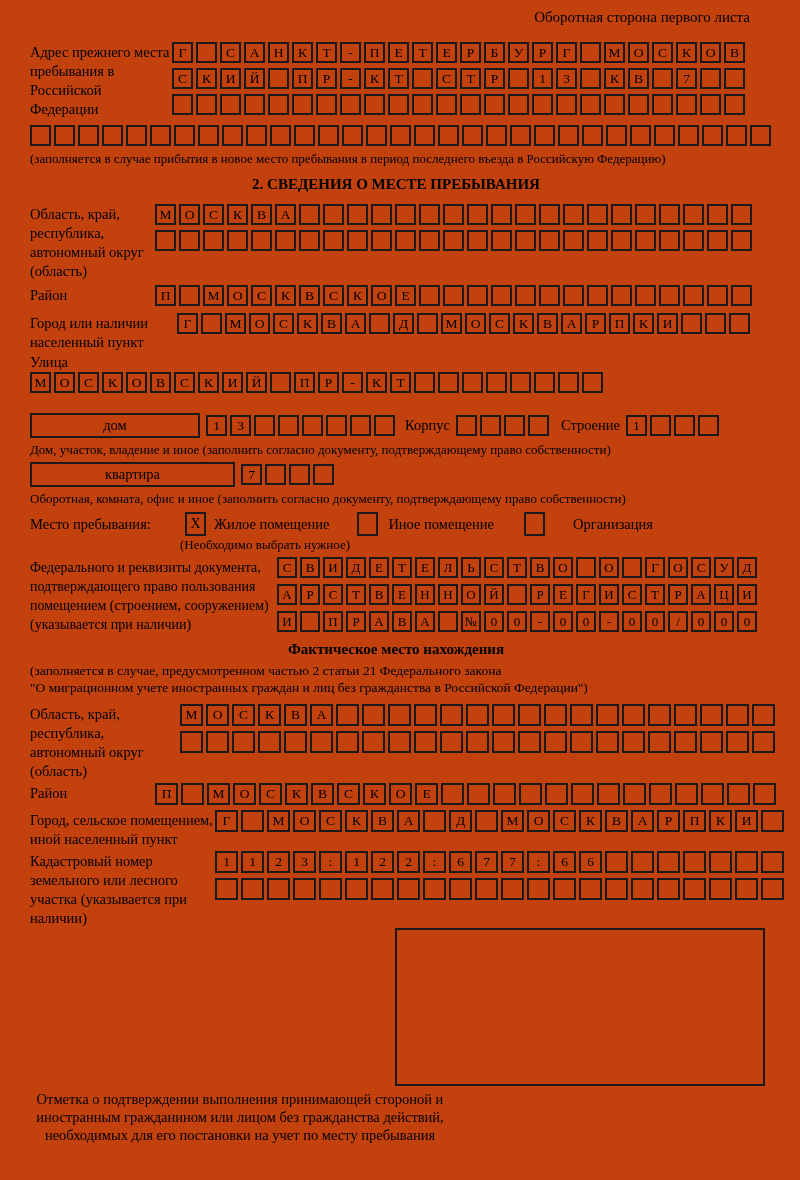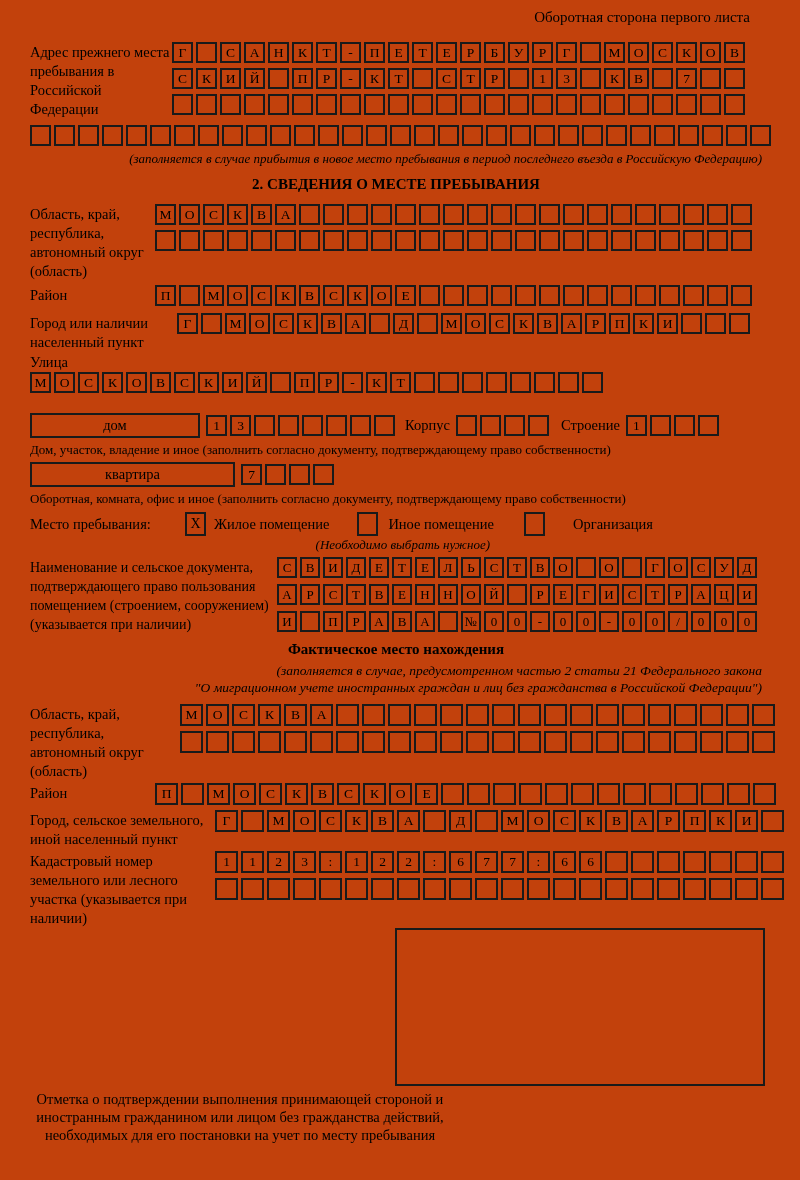--- a/index.html
+++ b/index.html
@@ -19,21 +19,21 @@
   .boxrow { display: flex; gap: 3px; white-space: nowrap; }
   .cbox {
     width: 21px; height: 21px; flex: none;
     border: 2px solid #1a1a1a;
     display: inline-flex; align-items: center; justify-content: center;
     font-size: 13.5px; font-family: "Liberation Serif", serif;
   }
   .cbox-sm .cbox { width: 20px; height: 21px; font-size: 13px; }
   .cbox-lg .cbox { width: 23px; height: 22px; }
 
-  .caption-c { text-align: right; font-size: 13px; line-height: 17px; font-style: italic; }
+  .caption-c { text-align: left; font-size: 13px; line-height: 17px; }
   .caption-l { text-align: left; font-size: 13px; line-height: 17px; }
   .sec-title { text-align: center; font-weight: bold; font-size: 15px; line-height: 19px; }
 
   .named-rect {
     border: 2px solid #1a1a1a; height: 25px; flex: none;
     display: inline-flex; align-items: center; justify-content: center;
     font-size: 14.5px;
   }
   .inline-row { display: flex; align-items: center; }
   .inline-label { font-size: 14.5px; flex: none; }
@@ -365,21 +365,21 @@
     <span class="cbox check">X</span>
     <span class="inline-label" style="margin-left:8px;">Жилое помещение</span>
     <span class="cbox check" style="margin-left:28px;"></span>
     <span class="inline-label" style="margin-left:10px;">Иное помещение</span>
     <span class="cbox check" style="margin-left:30px;"></span>
     <span class="inline-label" style="margin-left:28px;">Организация</span>
   </div>
   <div class="caption-c" style="margin-left:150px; width:310px;">(Необходимо выбрать нужное)</div>
 
   <div class="fgroup" style="margin-top:4px;">
-    <div class="flabel" style="width:247px; font-size:14px;">Наименование и сельское документа, подтверждающего право пользования помещением (строением, сооружением) (указывается при наличии)</div>
+    <div class="flabel" style="width:247px; font-size:14px;">Федерального и реквизиты документа, подтверждающего право пользования помещением (строением, сооружением) (указывается при наличии)</div>
     <div class="boxcol cbox-sm" style="gap:6px;">
       <div class="boxrow">
           <span class="cbox">С</span>
           <span class="cbox">В</span>
           <span class="cbox">И</span>
           <span class="cbox">Д</span>
           <span class="cbox">Е</span>
           <span class="cbox">Т</span>
           <span class="cbox">Е</span>
           <span class="cbox">Л</span>
@@ -530,21 +530,21 @@
         <span class="cbox"></span>
         <span class="cbox"></span>
         <span class="cbox"></span>
         <span class="cbox"></span>
         <span class="cbox"></span>
         <span class="cbox"></span>
       </div>
   </div>
 
   <div class="fgroup cbox-lg" style="margin-top:5px;">
-    <div class="flabel" style="width:185px;">Город, сельское земельного, иной населенный пункт</div>
+    <div class="flabel" style="width:185px;">Город, сельское помещением, иной населенный пункт</div>
     <div class="boxrow">
         <span class="cbox">Г</span>
         <span class="cbox"></span>
         <span class="cbox">М</span>
         <span class="cbox">О</span>
         <span class="cbox">С</span>
         <span class="cbox">К</span>
         <span class="cbox">В</span>
         <span class="cbox">А</span>
         <span class="cbox"></span>

